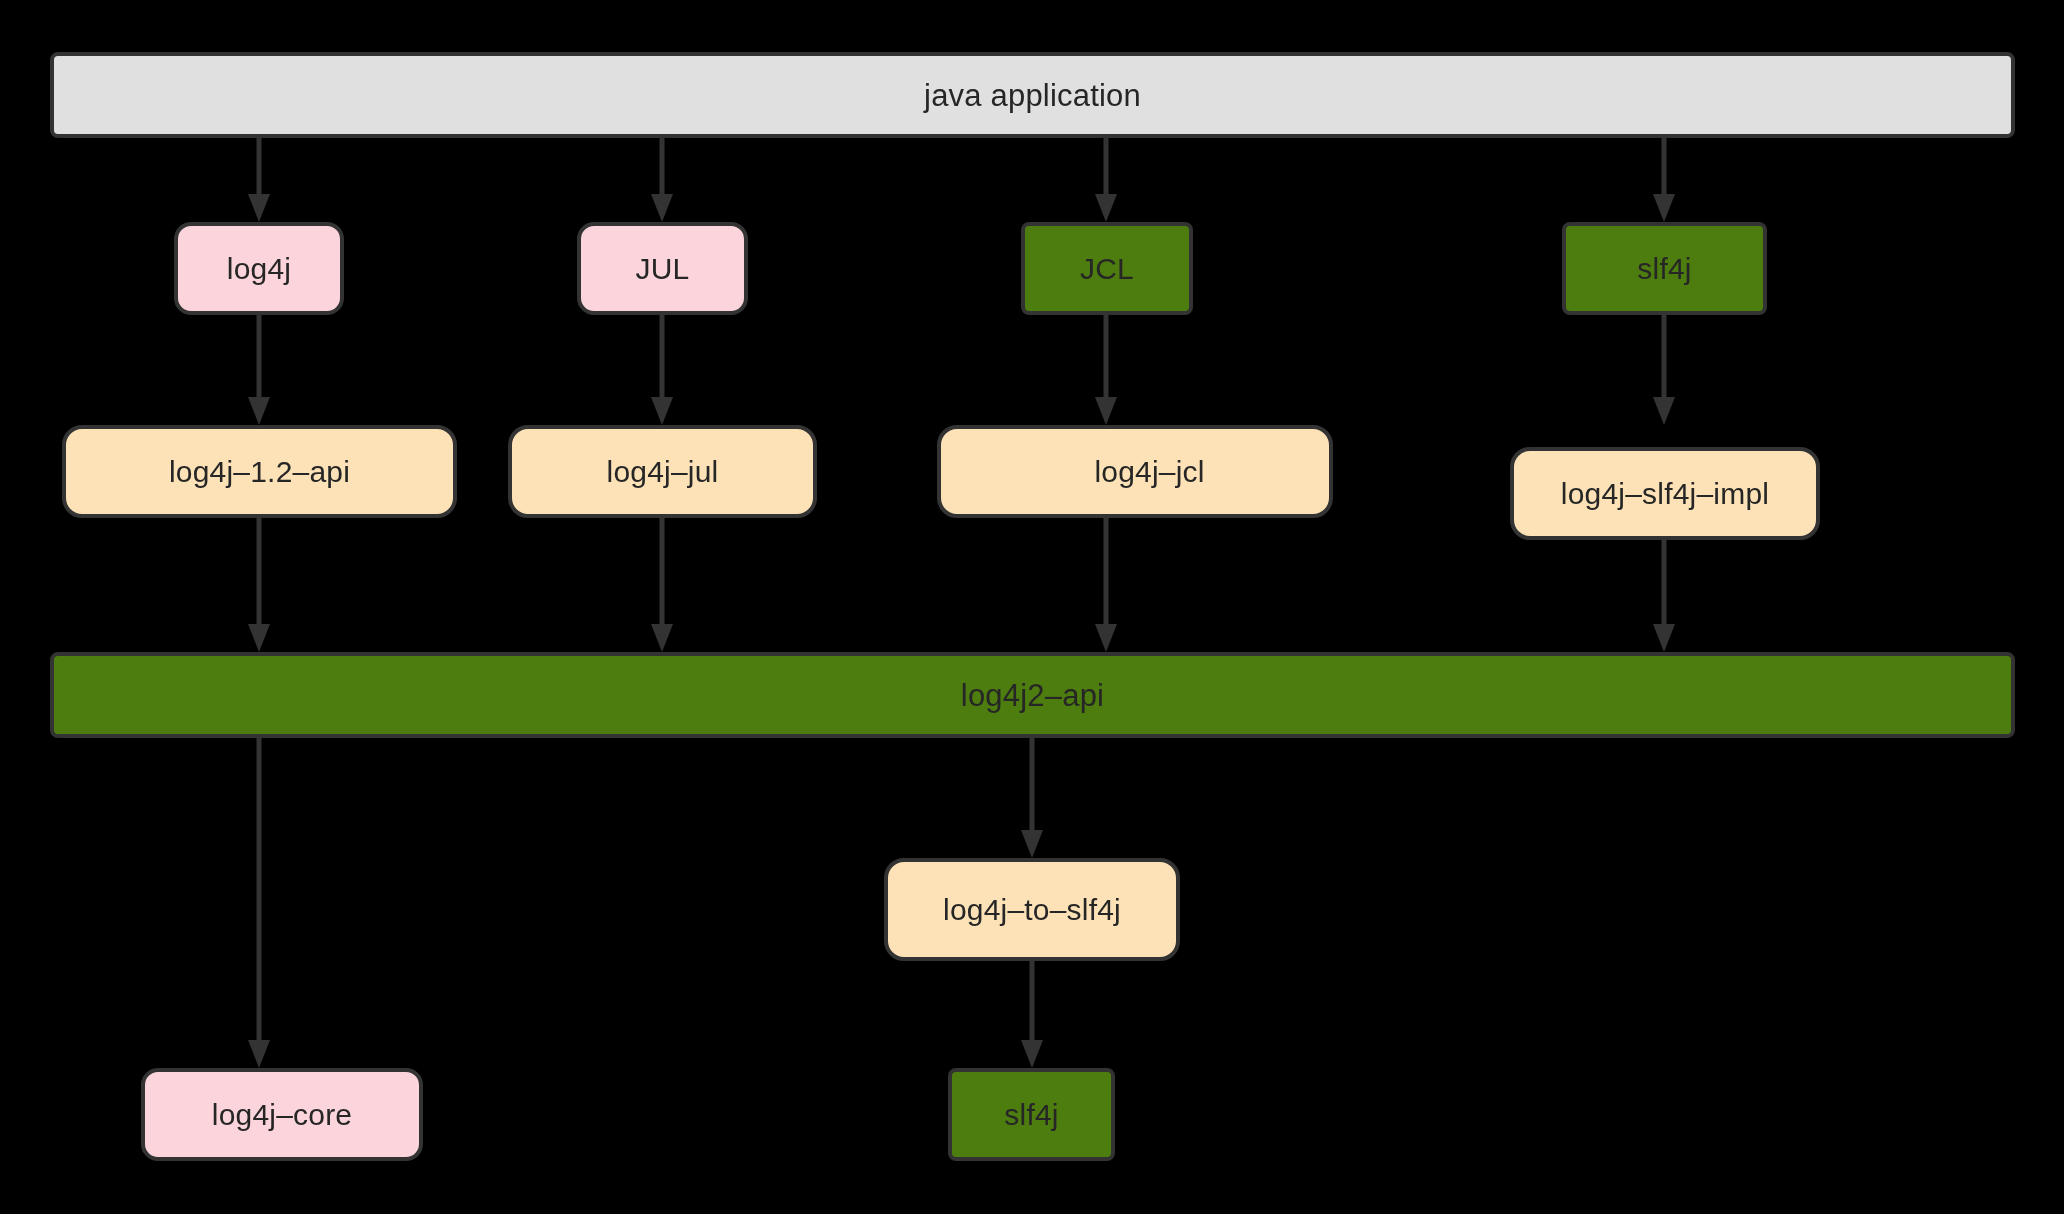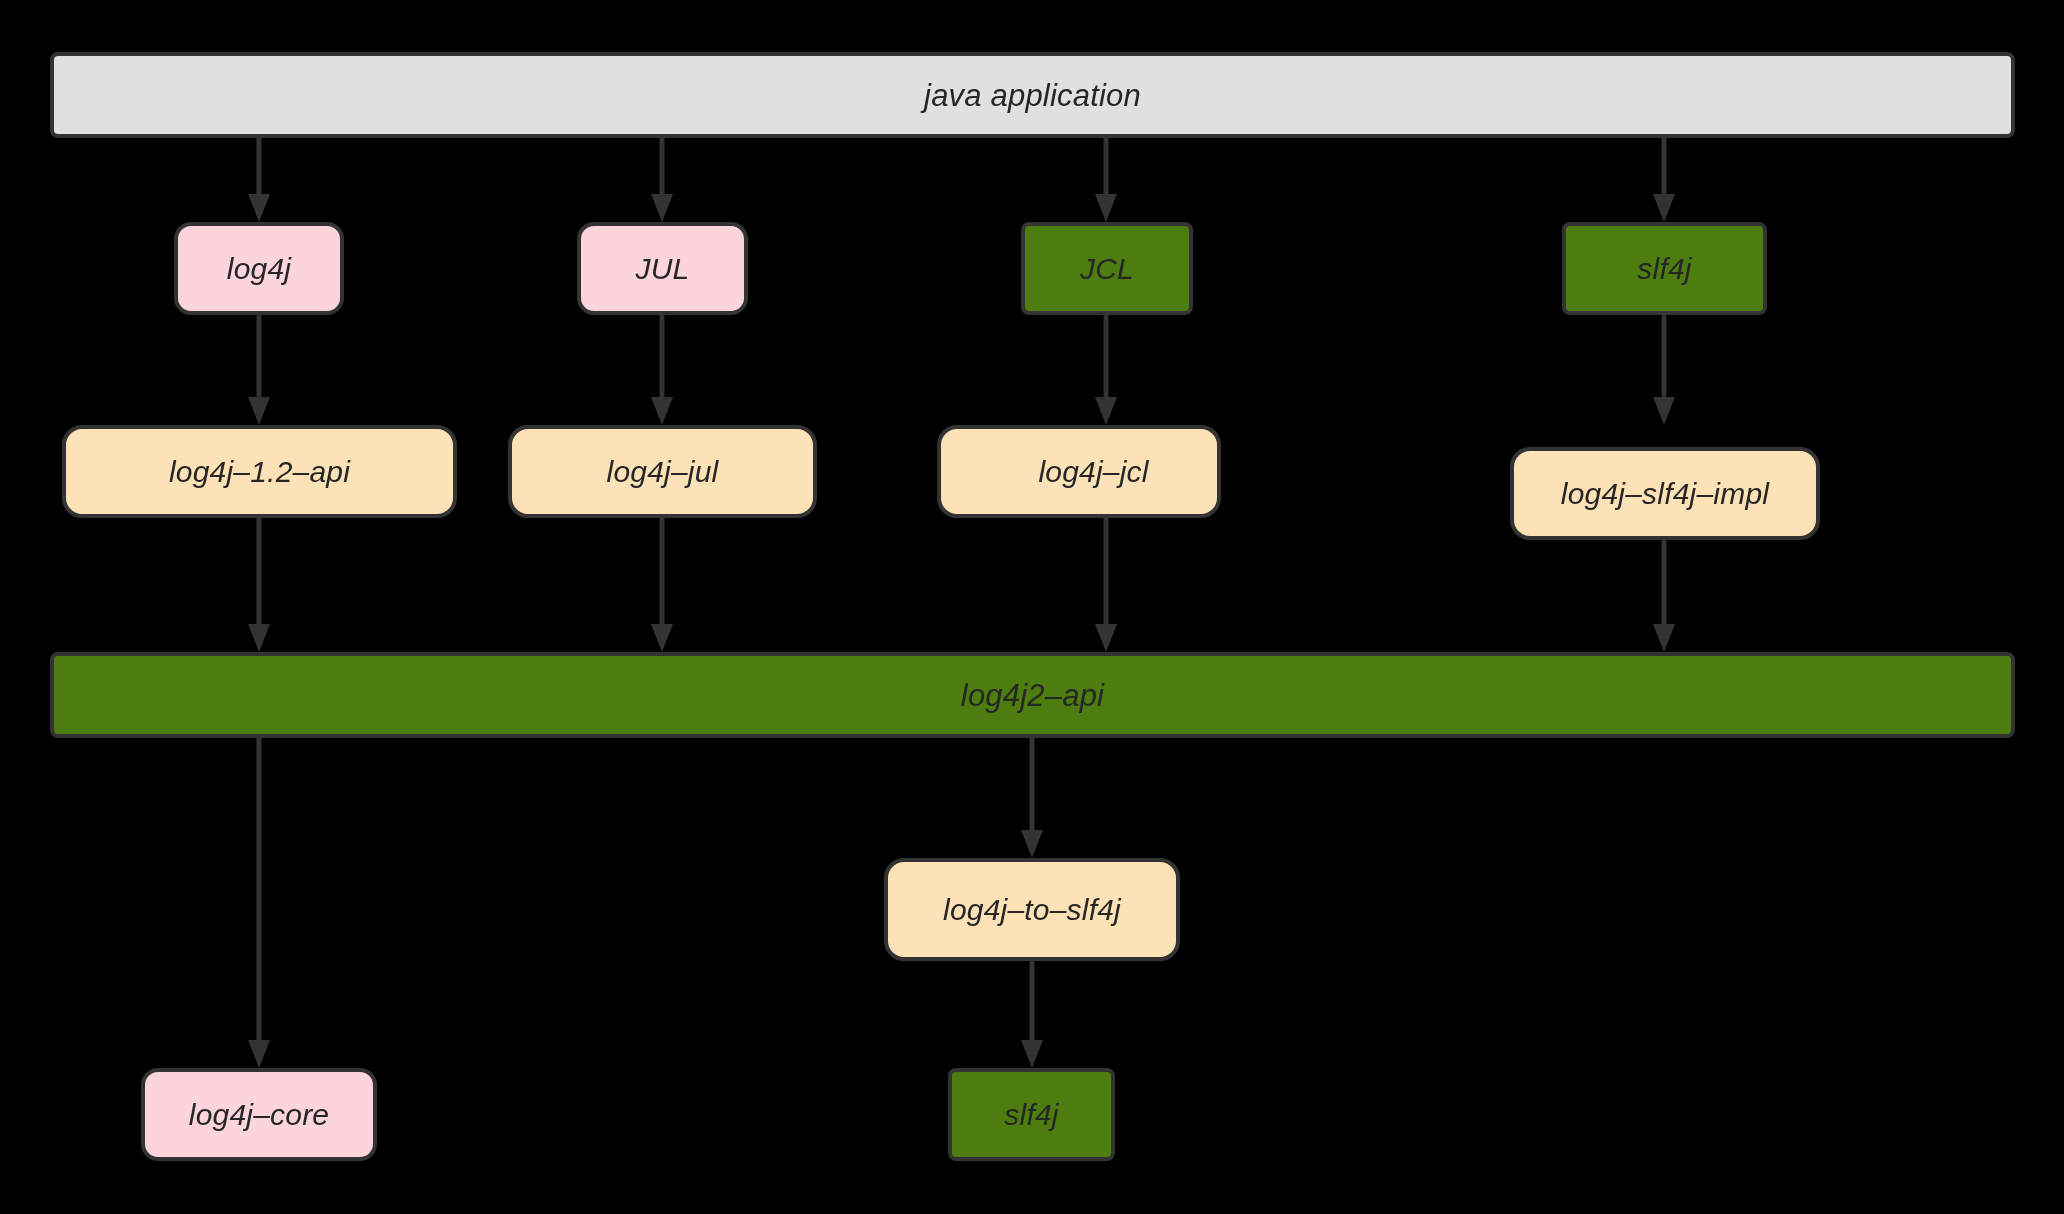--- a/index.html
+++ b/index.html
@@ -37,21 +37,20 @@
     color: #262626;
     font-size: 30px;
     line-height: 1;
     letter-spacing: 0.2px;
     white-space: nowrap;
     z-index: 2;
   }
   .node-label {
     display: block;
     pointer-events: none;
-    font-style: italic;
   }
   .n-grey   { background: #e0e0e0; }
   .n-pink   { background: #fcd5dc; border-radius: 17px; }
   .n-green  { background: #4d7c0f; text-align: right; }
   .n-orange { background: #fce2b6; border-radius: 20px; }
   .bar { font-size: 31px; }
 </style>
 </head>
 <body>
 
@@ -133,32 +132,32 @@
       </div>
       <div class="node n-green" style="left: 1562px; top: 222px; width: 205px; height: 93px;">
         <span class="node-label">slf4j</span>
       </div>
       <div class="node n-orange" style="left: 62px; top: 425px; width: 395px; height: 93px;">
         <span class="node-label">log4j–1.2–api</span>
       </div>
       <div class="node n-orange" style="left: 508px; top: 425px; width: 309px; height: 93px;">
         <span class="node-label">log4j–jul</span>
       </div>
-      <div class="node n-orange" style="left: 937px; top: 425px; width: 284px; height: 93px; padding-left: 29px;">
+      <div class="node n-orange" style="left: 937px; top: 425px; width: 396px; height: 93px; padding-left: 29px;">
         <span class="node-label">log4j–jcl</span>
       </div>
       <div class="node n-orange" style="left: 1510px; top: 447px; width: 310px; height: 93px;">
         <span class="node-label">log4j–slf4j–impl</span>
       </div>
       <div class="node n-green bar" style="left: 50px; top: 652px; width: 1965px; height: 86px;">
         <span class="node-label">log4j2–api</span>
       </div>
       <div class="node n-orange" style="left: 884px; top: 858px; width: 296px; height: 103px;">
         <span class="node-label">log4j–to–slf4j</span>
       </div>
-      <div class="node n-pink" style="left: 141px; top: 1068px; width: 236px; height: 93px; text-align: center;">
+      <div class="node n-pink" style="left: 141px; top: 1068px; width: 282px; height: 93px; text-align: center;">
         <span class="node-label">log4j–core</span>
       </div>
       <div class="node n-green" style="left: 948px; top: 1068px; width: 167px; height: 93px;">
         <span class="node-label">slf4j</span>
       </div>
     </div>
 </div>
 
 </body></html>

